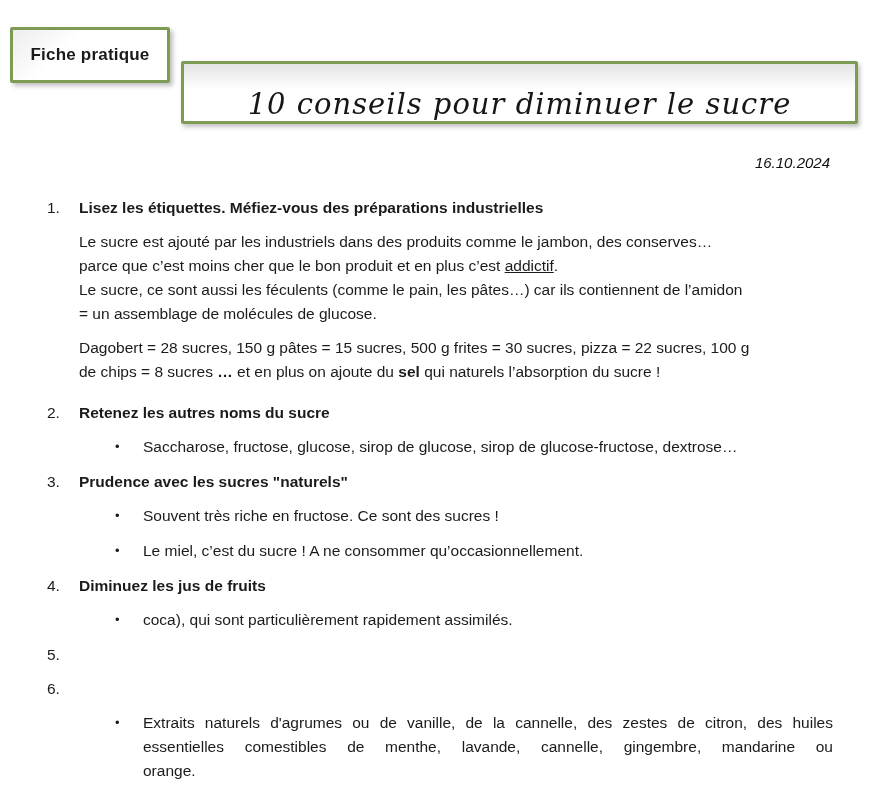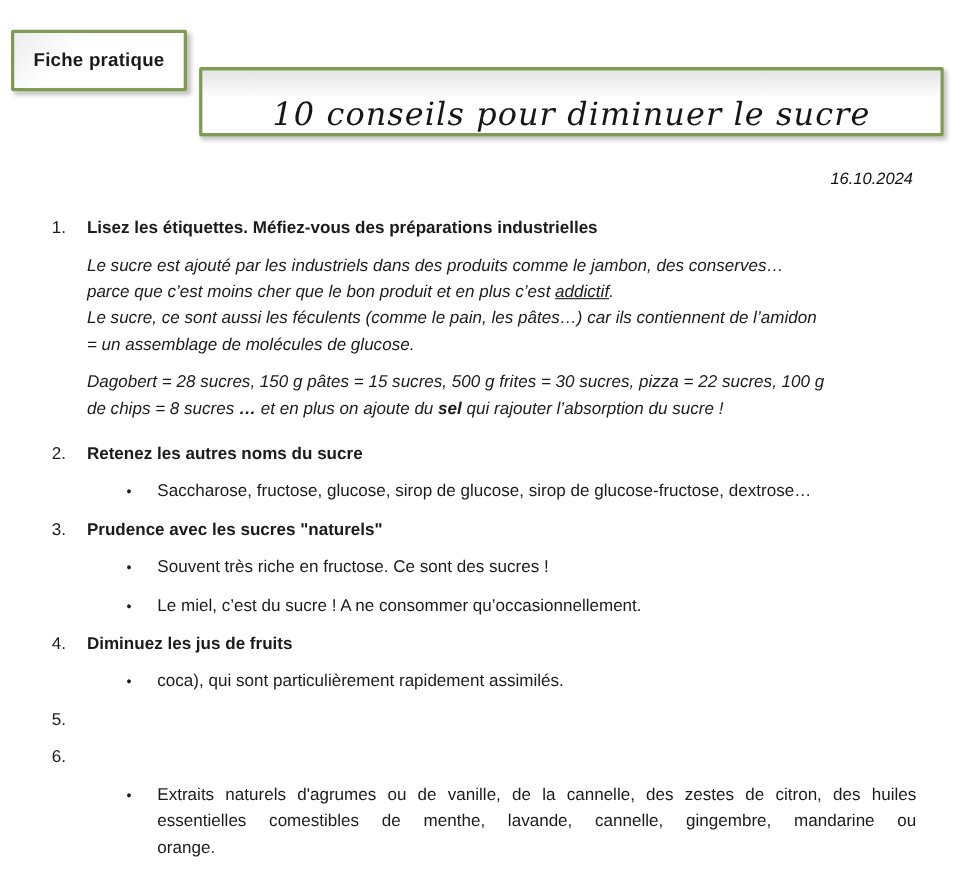--- a/index.html
+++ b/index.html
@@ -77,21 +77,20 @@
   .item .num {
     width: 32px;
     flex: 0 0 32px;
     font-weight: normal;
   }
   .item .heading { font-weight: bold; }
 
   .para {
     margin-left: 32px;
     margin-bottom: 10px;
-    font-style: italic;
   }
   .para.italic { margin-bottom: 17px; }
   .para .u { text-decoration: underline; }
   .para .b { font-weight: bold; }
 
   .bullet-row {
     display: flex;
     margin-left: 68px;
     margin-bottom: 11px;
   }
@@ -127,21 +126,21 @@
       <span class="heading">Lisez les étiquettes. Méfiez-vous des préparations industrielles</span>
     </div>
     <div class="para">
       <div><span>Le sucre est ajouté par les industriels dans des produits comme le jambon, des conserves…</span></div>
       <div><span>parce que c’est moins cher que le bon produit et en plus c’est </span><span class="u">addictif</span><span>.</span></div>
       <div><span>Le sucre, ce sont aussi les féculents (comme le pain, les pâtes…) car ils contiennent de l’amidon</span></div>
       <div><span>= un assemblage de molécules de glucose.</span></div>
     </div>
     <div class="para italic">
       <div><span>Dagobert = 28 sucres, 150 g pâtes = 15 sucres, 500 g frites = 30 sucres, pizza = 22 sucres, 100 g</span></div>
-      <div><span>de chips = 8 sucres </span><span class="b">…</span><span> et en plus on ajoute du </span><span class="b">sel</span><span> qui rajouter l’absorption du sucre !</span></div>
+      <div><span>de chips = 8 sucres </span><span class="b">…</span><span> et en plus on ajoute du </span><span class="b">sel</span><span> qui naturels l’absorption du sucre !</span></div>
     </div>
 
     <div class="item">
       <span class="num">2.</span>
       <span class="heading">Retenez les autres noms du sucre</span>
     </div>
     <div class="bullet-row">
       <span class="dot">•</span>
       <span class="btext">Saccharose, fructose, glucose, sirop de glucose, sirop de glucose-fructose, dextrose…</span>
     </div>

